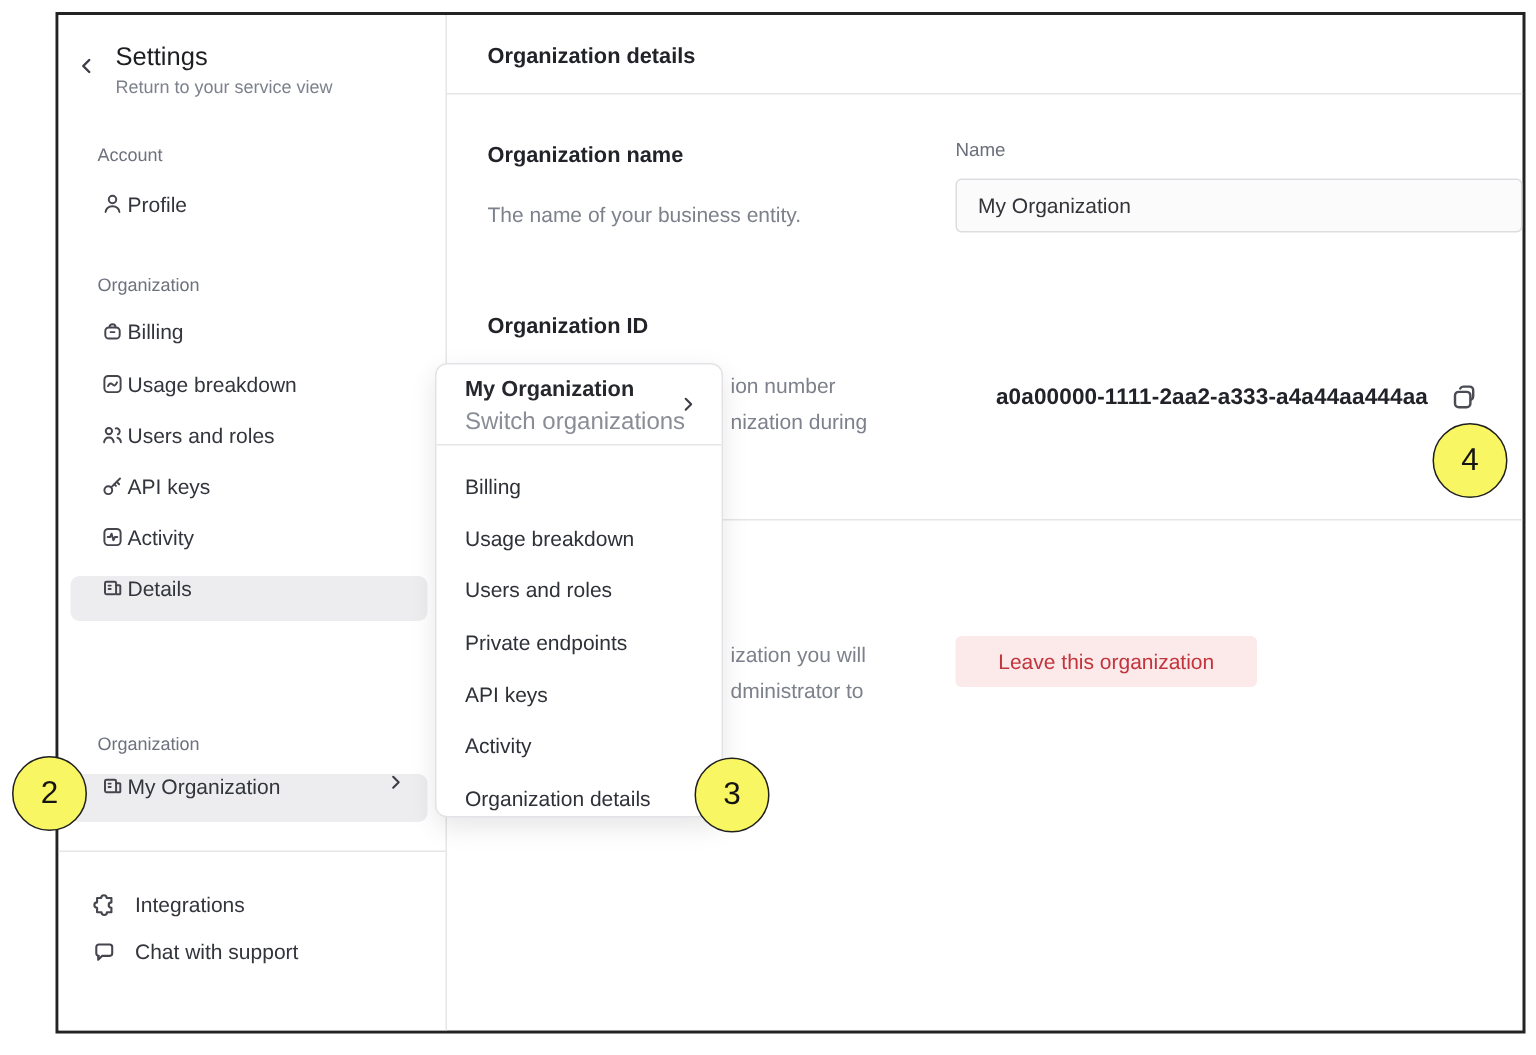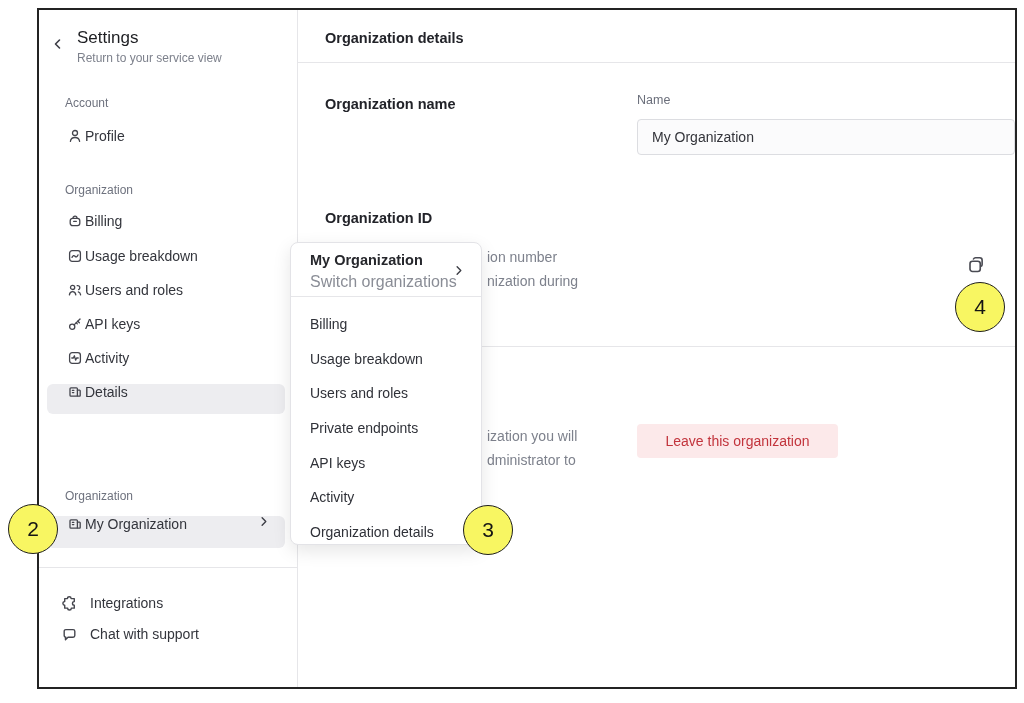--- a/index.html
+++ b/index.html
@@ -178,26 +178,28 @@
             <path d="M3 5a1.6 1.6 0 0 1 1.6-1.6h6.8A1.6 1.6 0 0 1 13 5v4a1.6 1.6 0 0 1-1.6 1.6H6.6L4.2 13v-2.4h.4A1.6 1.6 0 0 1 3 9z"></path>
           </svg>
       <span>Chat with support</span>
     </div>
   </nav>
 
   <div class="main-header">Organization details</div>
   <div class="hdiv1"></div>
 
   <div class="sec-title" style="top:86px">Organization name</div>
+  <div class="sec-desc" style="top:125px">The name of your business entity.</div>
   <div class="field-label">Name</div>
   <input class="name-input" type="text" value="My Organization" style="">
 
   <div class="sec-title" style="top:200px">Organization ID</div>
   <div class="frag" style="left:448px;top:239px">ion number</div>
   <div class="frag" style="left:448px;top:263px">nization during</div>
+  <div class="org-id-value">a0a00000-1111-2aa2-a333-a4a44aa444aa</div>
   <button class="copy-btn">
     <svg width="20" height="20" viewBox="0 0 16 16" fill="none" stroke="#4a4b53" stroke-width="1.3" stroke-linecap="round" stroke-linejoin="round">
           <rect x="3.2" y="5" width="8.2" height="8.2" rx="2"></rect>
           <path d="M6 3.2a1.8 1.8 0 0 1 1.6-1h3.4a1.9 1.9 0 0 1 1.9 1.9v3.4a1.8 1.8 0 0 1-1 1.6"></path>
         </svg>
   </button>
 
   <div class="hdiv2"></div>
 
   <div class="frag" style="left:448px;top:418px">ization you will</div>

